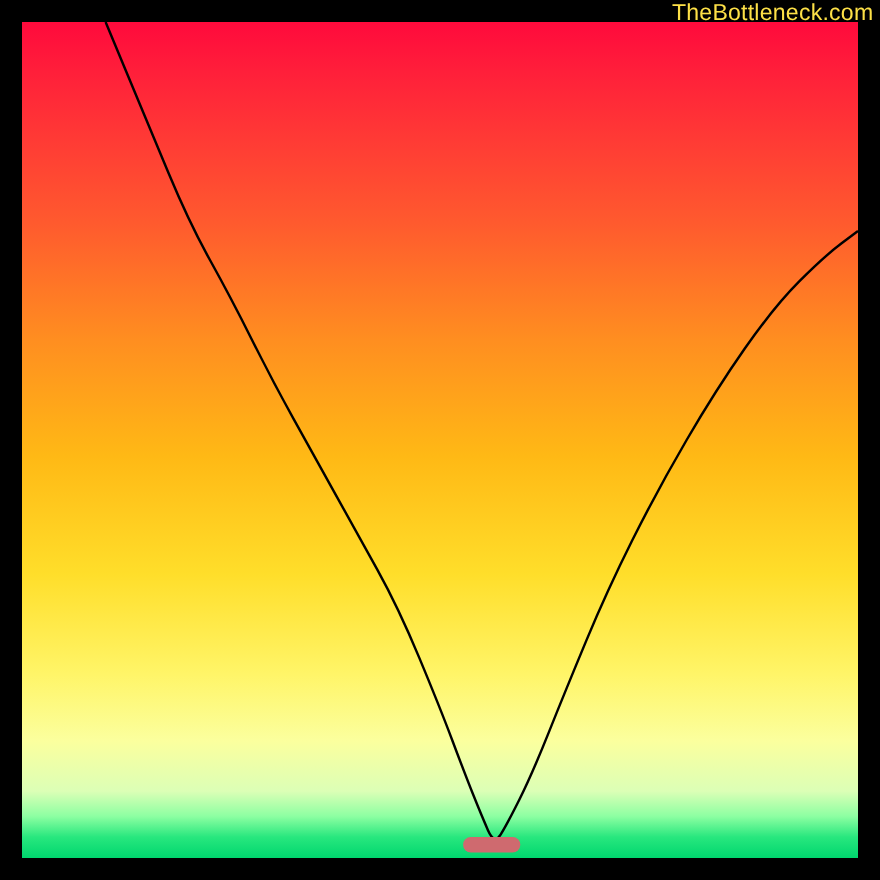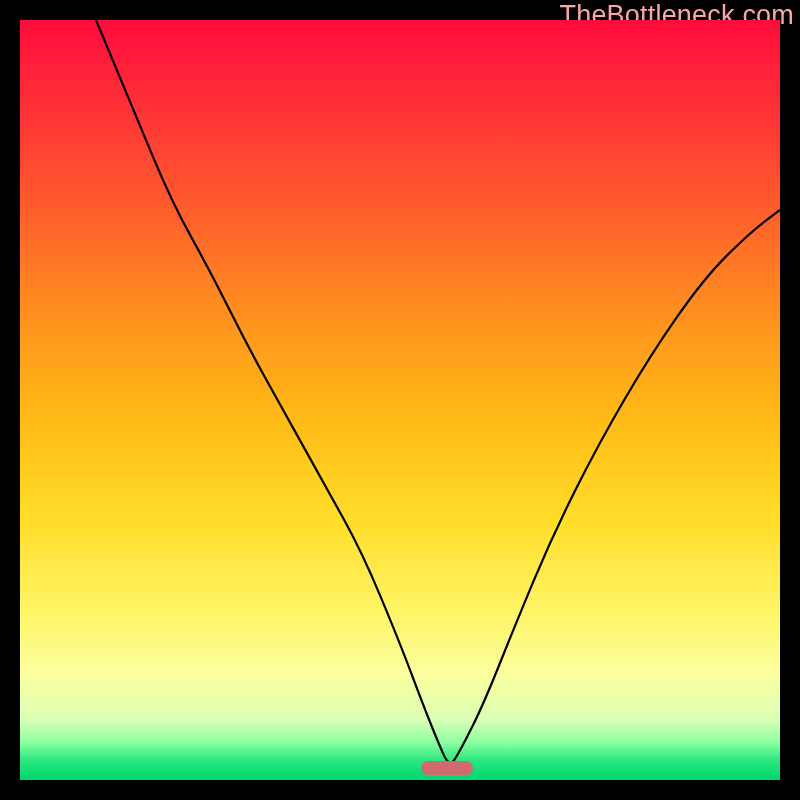--- a/index.html
+++ b/index.html
@@ -60,22 +60,22 @@
     width: 52px;
     height: 14px;
     border-radius: 7px;
     transform: translate(-50%, -50%);
     pointer-events: none;
   }
   .watermark {
     position: absolute;
     top: 0px;
     right: 6px;
-    color: #fca5a5;
-    font-size: 27px;
+    color: #fde047;
+    font-size: 21px;
     font-weight: 400;
     letter-spacing: 0.2px;
     user-select: none;
   }
 </style>
 </head>
 <body>
 
 <div class="frame">
 

